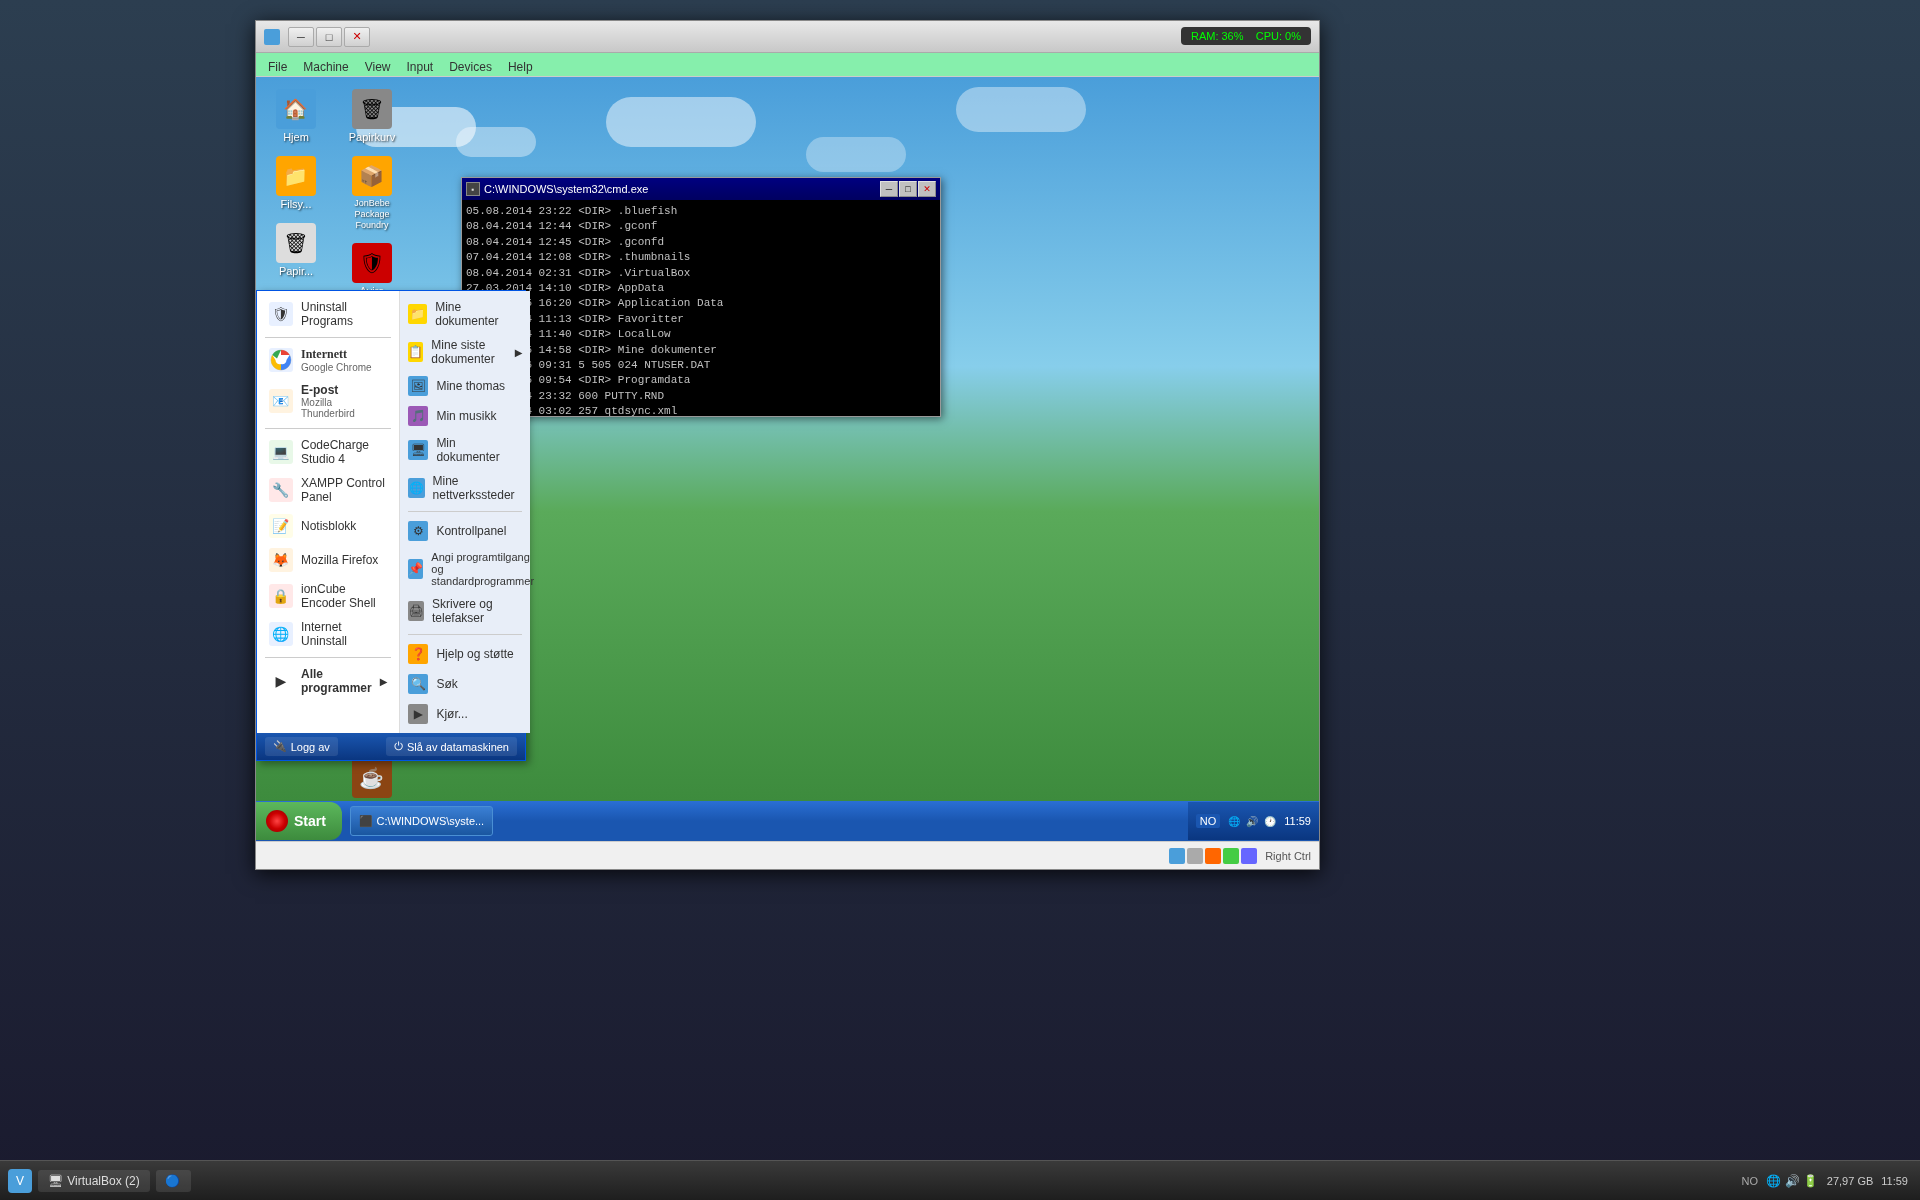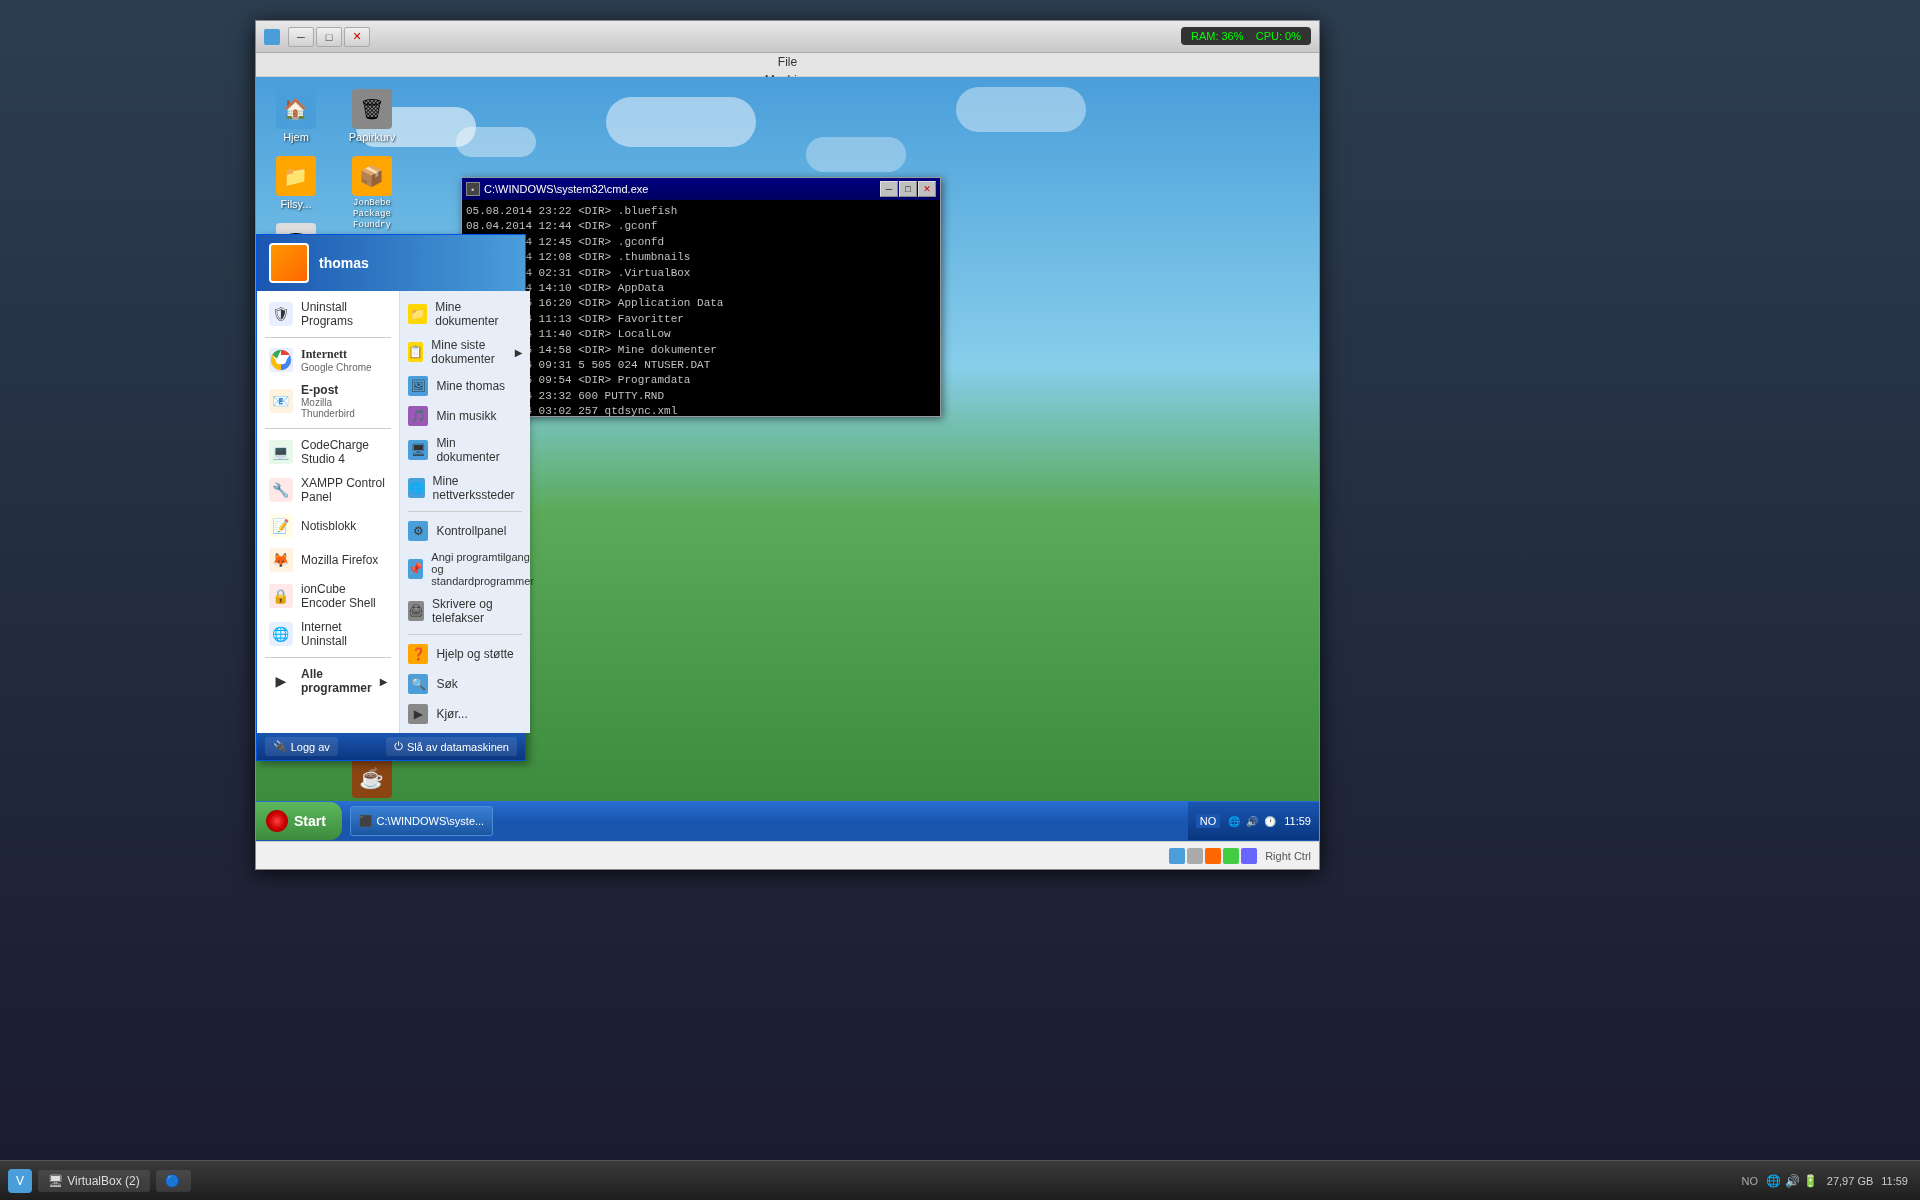--- a/index.html
+++ b/index.html
@@ -114,26 +114,25 @@
       display: flex; align-items: center; justify-content: center;
       font-size: 11px;
       color: #333;
       cursor: pointer;
     }
     .vbox-win-btn.close { color: #c00; }
 
     
     .vbox-menubar {
       height: 24px;
-      background: #e5e5e5;
-      display: flex;
-      align-items: center;
+      background: #86efac;
+      display: flex;
+      align-items: flex-end;
       padding: 0 4px;
       border-bottom: 1px solid #ccc;
-      flex-direction: column;
     }
     .vbox-menu-item {
       padding: 2px 8px;
       font-size: 12px;
       color: #333;
       cursor: pointer;
     }
 
     
     .vbox-statusbar {
@@ -524,21 +523,21 @@
           </div>
         </div>
 
         <div style="position:absolute;top:0;left:76px;display:flex;flex-direction:column;gap:4px;padding:8px 4px;">
           <div class="xp-icon">
             <div class="xp-icon-img" style="background:#888;">🗑</div>
             <span class="xp-icon-label">Papirkurv</span>
           </div>
           <div class="xp-icon">
             <div class="xp-icon-img" style="background:#ffa500;">📦</div>
-            <span class="xp-icon-label" style="font-size:9px;font-family:Liberation Mono, monospace;">JonBebe Package Foundry</span>
+            <span class="xp-icon-label" style="font-size:9px;">JonBebe Package Foundry</span>
           </div>
           <div class="xp-icon">
             <div class="xp-icon-img" style="background:#c00;">🛡</div>
             <span class="xp-icon-label">Avira</span>
           </div>
           <div class="xp-icon">
             <div class="xp-icon-img" style="background:#f60;">🔧</div>
             <span class="xp-icon-label">IObit Freeware</span>
           </div>
           <div class="xp-icon">
@@ -600,24 +599,20 @@
             <div>08.05.2015  14:58       &lt;DIR&gt;          Mine dokumenter</div>
             <div>20.12.2016  09:31            5 505 024  NTUSER.DAT</div>
             <div>27.06.2015  09:54       &lt;DIR&gt;          Programdata</div>
             <div>27.08.2014  23:32                  600  PUTTY.RND</div>
             <div>06.08.2014  03:02                  257  qtdsync.xml</div>
 
           </div>
         </div>
 
         <div class="start-menu">
-          <div class="start-menu-header">
-            <div class="start-menu-avatar"></div>
-            <span class="start-menu-username">thomas</span>
-          </div>
           <div class="start-menu-body">
 
             <div class="start-menu-left">
               <div class="start-menu-item">
                 <div class="start-menu-item-icon" style="background:#e8f0ff;">🛡</div>
                 <span>Uninstall Programs</span>
               </div>
               <div class="start-menu-separator"></div>
               <div class="start-menu-item">
                 <div class="start-menu-item-icon" style="background:#e8f0ff;">

